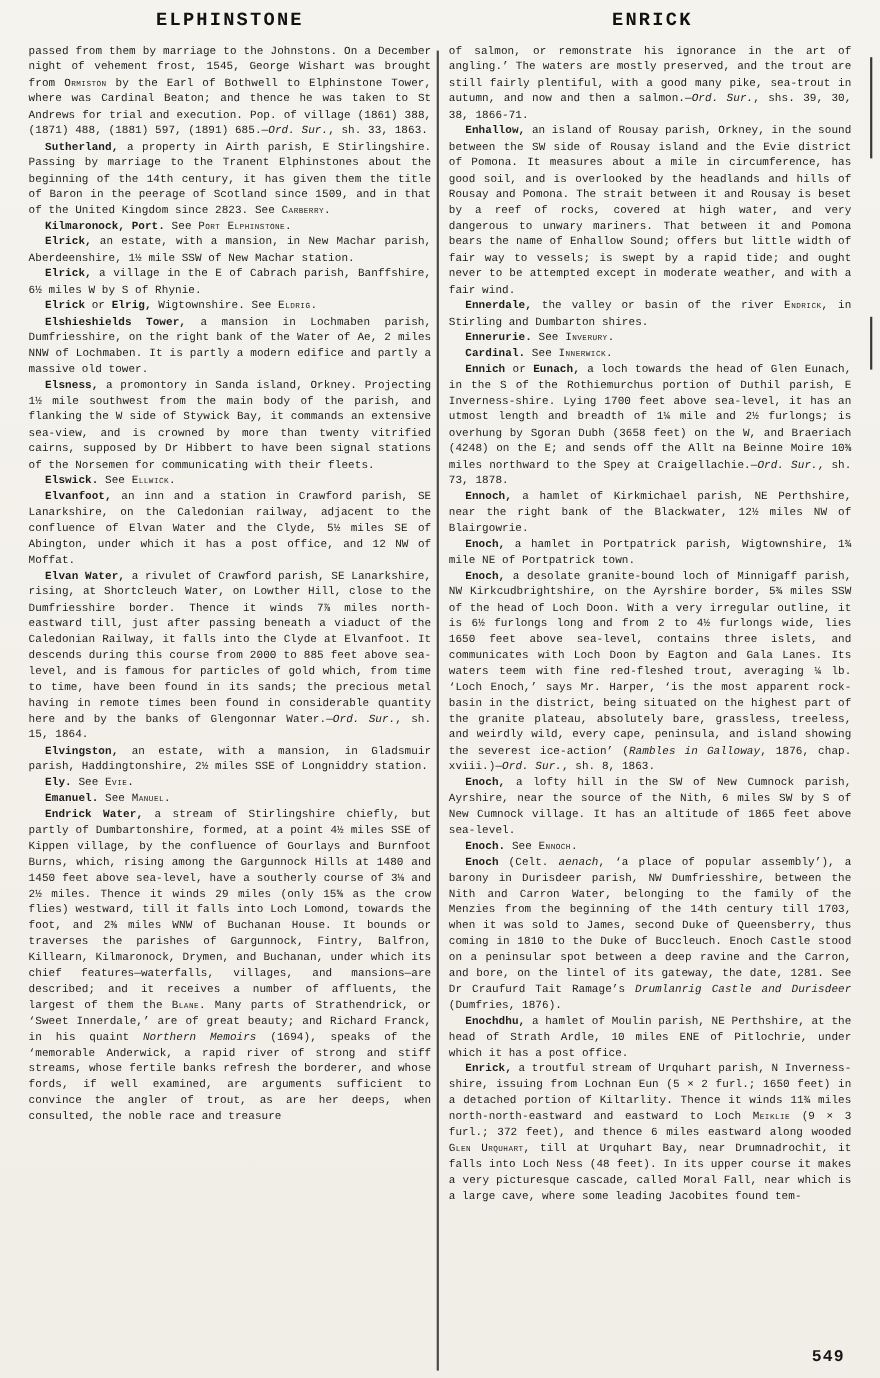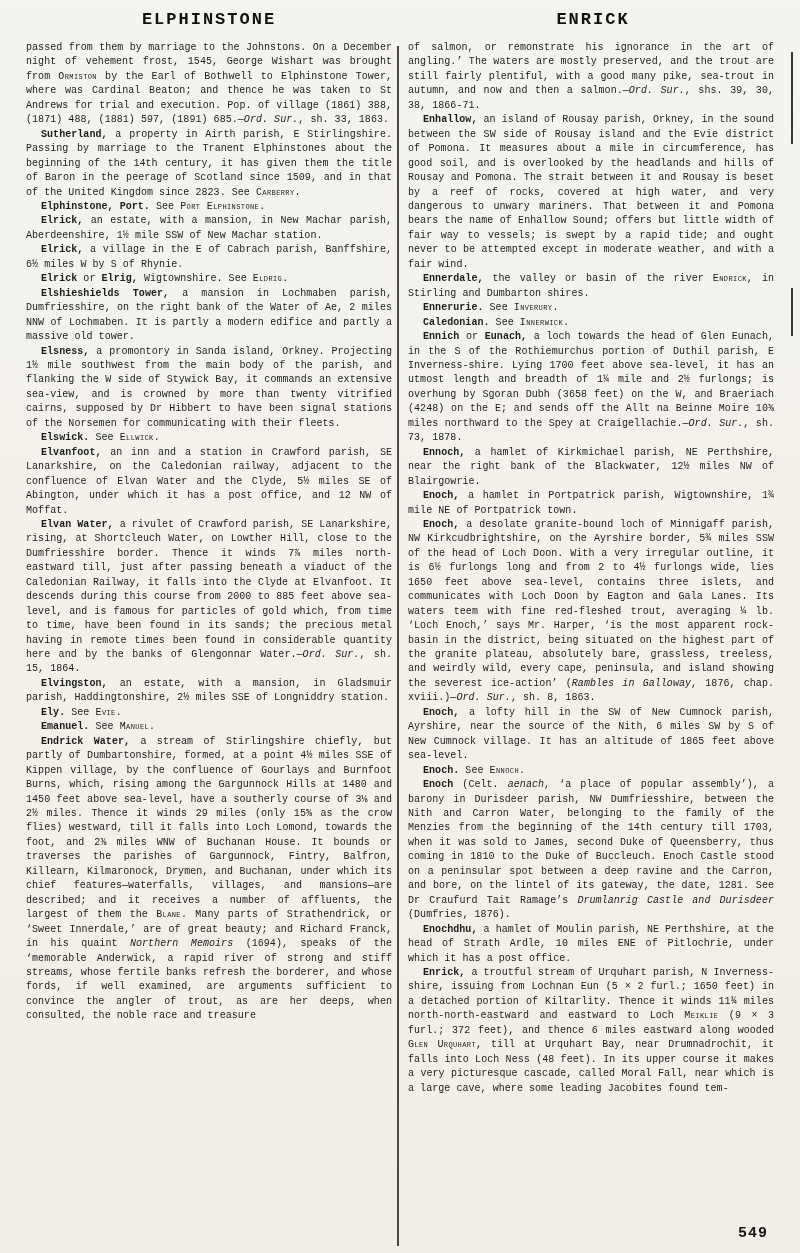--- a/index.html
+++ b/index.html
@@ -75,40 +75,40 @@
   <div class="col-header left">ELPHINSTONE</div>
   <div class="col-header right">ENRICK</div>
 
   <div class="divider"></div>
   <div class="edge-mark m1"></div>
   <div class="edge-mark m2"></div>
 
   <div class="column left">
       <p class="para"><span>passed from them by marriage to the Johnstons. On a December night of vehement frost, 1545, George Wishart was brought from </span><span class="seg-sc">Ormiston</span><span> by the Earl of Bothwell to Elphinstone Tower, where was Cardinal Beaton; and thence he was taken to St Andrews for trial and execution. Pop. of village (1861) 388, (1871) 488, (1881) 597, (1891) 685.—</span><span class="seg-i">Ord. Sur.</span><span>, sh. 33, 1863.</span></p>
       <p class="para ind"><span class="seg-b">Sutherland,</span><span> a property in Airth parish, E Stirlingshire. Passing by marriage to the Tranent Elphinstones about the beginning of the 14th century, it has given them the title of Baron in the peerage of Scotland since 1509, and in that of the United Kingdom since 2823. See </span><span class="seg-sc">Carberry</span><span>.</span></p>
-      <p class="para ind"><span class="seg-b">Elphinstone, Port.</span><span> See </span><span class="seg-sc">Port Elphinstone</span><span>.</span></p>
+      <p class="para ind"><span class="seg-b">Kilmaronock, Port.</span><span> See </span><span class="seg-sc">Port Elphinstone</span><span>.</span></p>
       <p class="para ind"><span class="seg-b">Elrick,</span><span> an estate, with a mansion, in New Machar parish, Aberdeenshire, 1½ mile SSW of New Machar station.</span></p>
       <p class="para ind"><span class="seg-b">Elrick,</span><span> a village in the E of Cabrach parish, Banffshire, 6½ miles W by S of Rhynie.</span></p>
       <p class="para ind"><span class="seg-b">Elrick</span><span> or </span><span class="seg-b">Elrig,</span><span> Wigtownshire. See </span><span class="seg-sc">Eldrig</span><span>.</span></p>
       <p class="para ind"><span class="seg-b">Elshieshields Tower,</span><span> a mansion in Lochmaben parish, Dumfriesshire, on the right bank of the Water of Ae, 2 miles NNW of Lochmaben. It is partly a modern edifice and partly a massive old tower.</span></p>
       <p class="para ind"><span class="seg-b">Elsness,</span><span> a promontory in Sanda island, Orkney. Projecting 1½ mile southwest from the main body of the parish, and flanking the W side of Stywick Bay, it commands an extensive sea-view, and is crowned by more than twenty vitrified cairns, supposed by Dr Hibbert to have been signal stations of the Norsemen for communicating with their fleets.</span></p>
       <p class="para ind"><span class="seg-b">Elswick.</span><span> See </span><span class="seg-sc">Ellwick</span><span>.</span></p>
       <p class="para ind"><span class="seg-b">Elvanfoot,</span><span> an inn and a station in Crawford parish, SE Lanarkshire, on the Caledonian railway, adjacent to the confluence of Elvan Water and the Clyde, 5½ miles SE of Abington, under which it has a post office, and 12 NW of Moffat.</span></p>
       <p class="para ind"><span class="seg-b">Elvan Water,</span><span> a rivulet of Crawford parish, SE Lanarkshire, rising, at Shortcleuch Water, on Lowther Hill, close to the Dumfriesshire border. Thence it winds 7⅞ miles north-eastward till, just after passing beneath a viaduct of the Caledonian Railway, it falls into the Clyde at Elvanfoot. It descends during this course from 2000 to 885 feet above sea-level, and is famous for particles of gold which, from time to time, have been found in its sands; the precious metal having in remote times been found in considerable quantity here and by the banks of Glengonnar Water.—</span><span class="seg-i">Ord. Sur.</span><span>, sh. 15, 1864.</span></p>
       <p class="para ind"><span class="seg-b">Elvingston,</span><span> an estate, with a mansion, in Gladsmuir parish, Haddingtonshire, 2½ miles SSE of Longniddry station.</span></p>
       <p class="para ind"><span class="seg-b">Ely.</span><span> See </span><span class="seg-sc">Evie</span><span>.</span></p>
       <p class="para ind"><span class="seg-b">Emanuel.</span><span> See </span><span class="seg-sc">Manuel</span><span>.</span></p>
       <p class="para ind"><span class="seg-b">Endrick Water,</span><span> a stream of Stirlingshire chiefly, but partly of Dumbartonshire, formed, at a point 4½ miles SSE of Kippen village, by the confluence of Gourlays and Burnfoot Burns, which, rising among the Gargunnock Hills at 1480 and 1450 feet above sea-level, have a southerly course of 3⅛ and 2½ miles. Thence it winds 29 miles (only 15⅝ as the crow flies) westward, till it falls into Loch Lomond, towards the foot, and 2⅜ miles WNW of Buchanan House. It bounds or traverses the parishes of Gargunnock, Fintry, Balfron, Killearn, Kilmaronock, Drymen, and Buchanan, under which its chief features—waterfalls, villages, and mansions—are described; and it receives a number of affluents, the largest of them the </span><span class="seg-sc">Blane</span><span>. Many parts of Strathendrick, or ‘Sweet Innerdale,’ are of great beauty; and Richard Franck, in his quaint </span><span class="seg-i">Northern Memoirs</span><span> (1694), speaks of the ‘memorable Anderwick, a rapid river of strong and stiff streams, whose fertile banks refresh the borderer, and whose fords, if well examined, are arguments sufficient to convince the angler of trout, as are her deeps, when consulted, the noble race and treasure</span></p>
     </div>
   <div class="column right">
       <p class="para"><span>of salmon, or remonstrate his ignorance in the art of angling.’ The waters are mostly preserved, and the trout are still fairly plentiful, with a good many pike, sea-trout in autumn, and now and then a salmon.—</span><span class="seg-i">Ord. Sur.</span><span>, shs. 39, 30, 38, 1866-71.</span></p>
       <p class="para ind"><span class="seg-b">Enhallow,</span><span> an island of Rousay parish, Orkney, in the sound between the SW side of Rousay island and the Evie district of Pomona. It measures about a mile in circumference, has good soil, and is overlooked by the headlands and hills of Rousay and Pomona. The strait between it and Rousay is beset by a reef of rocks, covered at high water, and very dangerous to unwary mariners. That between it and Pomona bears the name of Enhallow Sound; offers but little width of fair way to vessels; is swept by a rapid tide; and ought never to be attempted except in moderate weather, and with a fair wind.</span></p>
       <p class="para ind"><span class="seg-b">Ennerdale,</span><span> the valley or basin of the river </span><span class="seg-sc">Endrick</span><span>, in Stirling and Dumbarton shires.</span></p>
       <p class="para ind"><span class="seg-b">Ennerurie.</span><span> See </span><span class="seg-sc">Inverury</span><span>.</span></p>
-      <p class="para ind"><span class="seg-b">Caledonian.</span><span> See </span><span class="seg-sc">Innerwick</span><span>.</span></p>
+      <p class="para ind"><span class="seg-b">Cardinal.</span><span> See </span><span class="seg-sc">Innerwick</span><span>.</span></p>
       <p class="para ind"><span class="seg-b">Ennich</span><span> or </span><span class="seg-b">Eunach,</span><span> a loch towards the head of Glen Eunach, in the S of the Rothiemurchus portion of Duthil parish, E Inverness-shire. Lying 1700 feet above sea-level, it has an utmost length and breadth of 1¼ mile and 2½ furlongs; is overhung by Sgoran Dubh (3658 feet) on the W, and Braeriach (4248) on the E; and sends off the Allt na Beinne Moire 10⅜ miles northward to the Spey at Craigellachie.—</span><span class="seg-i">Ord. Sur.</span><span>, sh. 73, 1878.</span></p>
       <p class="para ind"><span class="seg-b">Ennoch,</span><span> a hamlet of Kirkmichael parish, NE Perthshire, near the right bank of the Blackwater, 12½ miles NW of Blairgowrie.</span></p>
       <p class="para ind"><span class="seg-b">Enoch,</span><span> a hamlet in Portpatrick parish, Wigtownshire, 1¾ mile NE of Portpatrick town.</span></p>
       <p class="para ind"><span class="seg-b">Enoch,</span><span> a desolate granite-bound loch of Minnigaff parish, NW Kirkcudbrightshire, on the Ayrshire border, 5¾ miles SSW of the head of Loch Doon. With a very irregular outline, it is 6½ furlongs long and from 2 to 4½ furlongs wide, lies 1650 feet above sea-level, contains three islets, and communicates with Loch Doon by Eagton and Gala Lanes. Its waters teem with fine red-fleshed trout, averaging ¼ lb. ‘Loch Enoch,’ says Mr. Harper, ‘is the most apparent rock-basin in the district, being situated on the highest part of the granite plateau, absolutely bare, grassless, treeless, and weirdly wild, every cape, peninsula, and island showing the severest ice-action’ (</span><span class="seg-i">Rambles in Galloway</span><span>, 1876, chap. xviii.)—</span><span class="seg-i">Ord. Sur.</span><span>, sh. 8, 1863.</span></p>
       <p class="para ind"><span class="seg-b">Enoch,</span><span> a lofty hill in the SW of New Cumnock parish, Ayrshire, near the source of the Nith, 6 miles SW by S of New Cumnock village. It has an altitude of 1865 feet above sea-level.</span></p>
       <p class="para ind"><span class="seg-b">Enoch.</span><span> See </span><span class="seg-sc">Ennoch</span><span>.</span></p>
       <p class="para ind"><span class="seg-b">Enoch</span><span> (Celt. </span><span class="seg-i">aenach</span><span>, ‘a place of popular assembly’), a barony in Durisdeer parish, NW Dumfriesshire, between the Nith and Carron Water, belonging to the family of the Menzies from the beginning of the 14th century till 1703, when it was sold to James, second Duke of Queensberry, thus coming in 1810 to the Duke of Buccleuch. Enoch Castle stood on a peninsular spot between a deep ravine and the Carron, and bore, on the lintel of its gateway, the date, 1281. See Dr Craufurd Tait Ramage’s </span><span class="seg-i">Drumlanrig Castle and Durisdeer</span><span> (Dumfries, 1876).</span></p>
       <p class="para ind"><span class="seg-b">Enochdhu,</span><span> a hamlet of Moulin parish, NE Perthshire, at the head of Strath Ardle, 10 miles ENE of Pitlochrie, under which it has a post office.</span></p>
       <p class="para ind"><span class="seg-b">Enrick,</span><span> a troutful stream of Urquhart parish, N Inverness-shire, issuing from Lochnan Eun (5 × 2 furl.; 1650 feet) in a detached portion of Kiltarlity. Thence it winds 11¾ miles north-north-eastward and eastward to Loch </span><span class="seg-sc">Meiklie</span><span> (9 × 3 furl.; 372 feet), and thence 6 miles eastward along wooded </span><span class="seg-sc">Glen Urquhart</span><span>, till at Urquhart Bay, near Drumnadrochit, it falls into Loch Ness (48 feet). In its upper course it makes a very picturesque cascade, called Moral Fall, near which is a large cave, where some leading Jacobites found tem-</span></p>
     </div>

